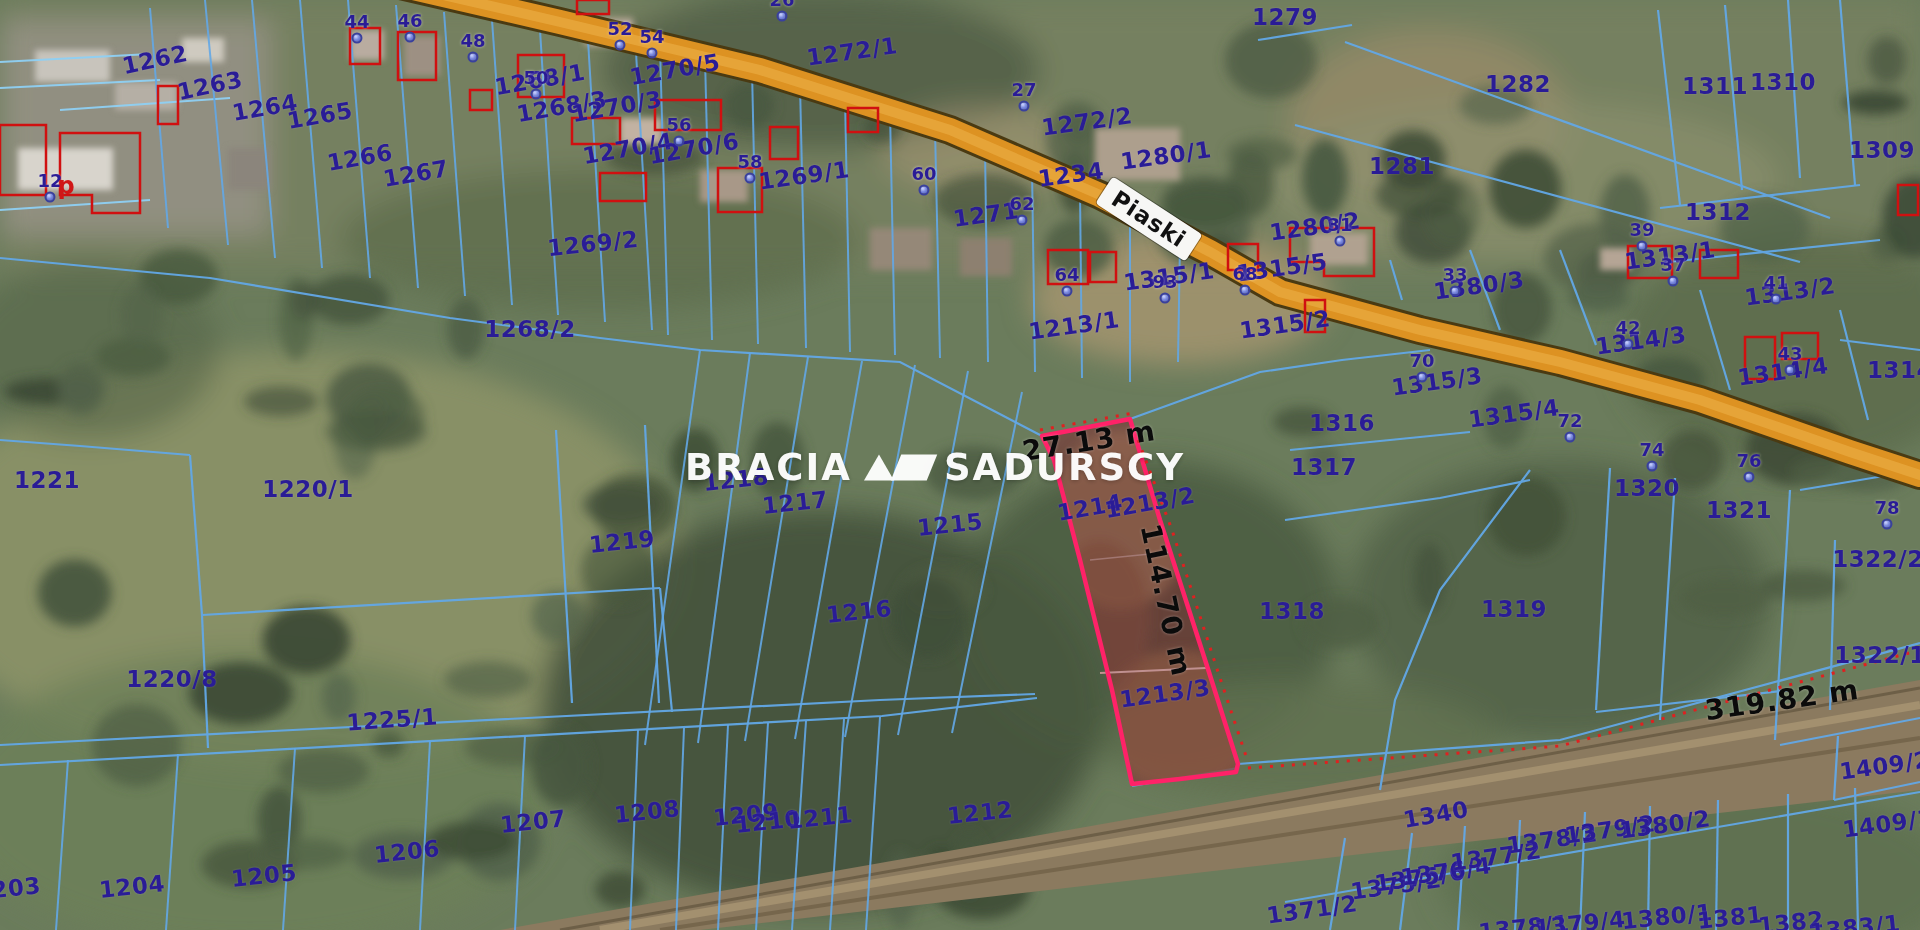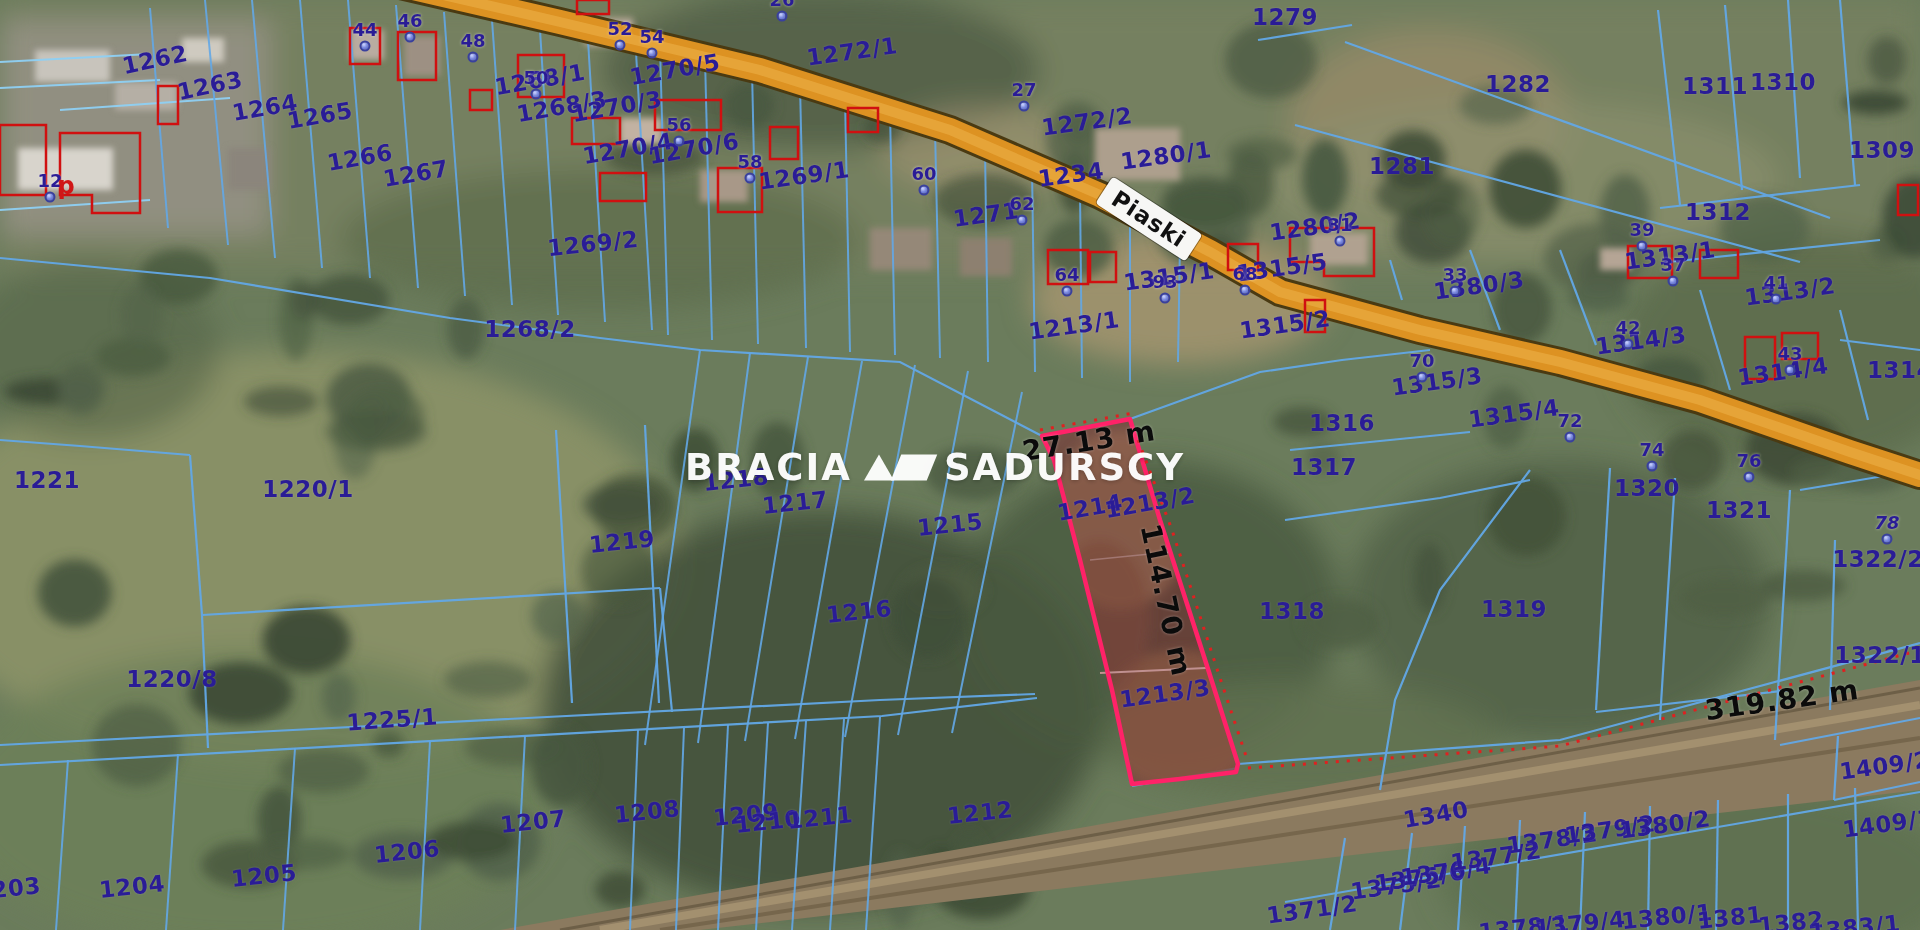--- a/index.html
+++ b/index.html
@@ -506,21 +506,21 @@
         <span class="dot" style="display: block;"></span>
       </div>
       <div class="apoint" style="left: 1776px; top: 289px;">
         <span class="num">41</span>
         <span class="dot" style="display: block;"></span>
       </div>
       <div class="apoint" style="left: 1790px; top: 360px;">
         <span class="num">43</span>
         <span class="dot" style="display: block;"></span>
       </div>
-      <div class="apoint" style="left: 357px; top: 36px; margin-left: 8px;">
+      <div class="apoint" style="left: 357px; top: 28px;">
         <span class="num">44</span>
         <span class="dot" style="display: block;"></span>
       </div>
       <div class="apoint" style="left: 410px; top: 27px;">
         <span class="num">46</span>
         <span class="dot" style="display: block;"></span>
       </div>
       <div class="apoint" style="left: 473px; top: 47px;">
         <span class="num">48</span>
         <span class="dot" style="display: block;"></span>
@@ -574,21 +574,21 @@
         <span class="dot" style="display: block;"></span>
       </div>
       <div class="apoint" style="left: 1652px; top: 456px;">
         <span class="num">74</span>
         <span class="dot" style="display: block;"></span>
       </div>
       <div class="apoint" style="left: 1749px; top: 467px;">
         <span class="num">76</span>
         <span class="dot" style="display: block;"></span>
       </div>
-      <div class="apoint" style="left: 1887px; top: 529px; font-style: italic;">
+      <div class="apoint" style="left: 1887px; top: 514px;">
         <span class="num">78</span>
         <span class="dot" style="display: block;"></span>
       </div>
       <div class="dim" style="left: 1089px; top: 441px; --r: -9deg;">27.13 m</div>
       <div class="dim" style="left: 1166px; top: 600px; --r: 78deg;">114.70 m</div>
       <div class="dim" style="left: 1782px; top: 700px; --r: -8deg;">319.82 m</div>
     </div>
 
   <div class="p-label">p</div>
 

